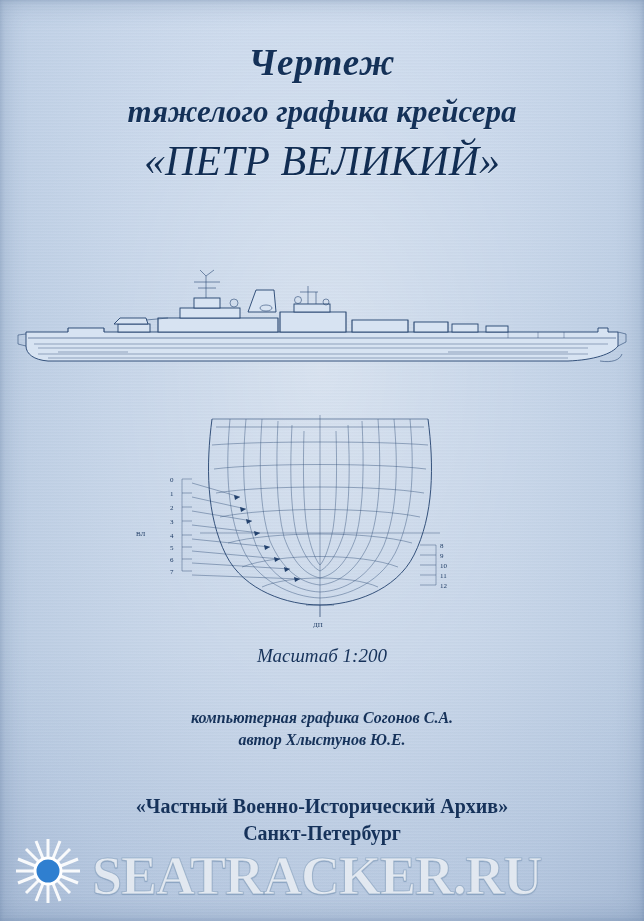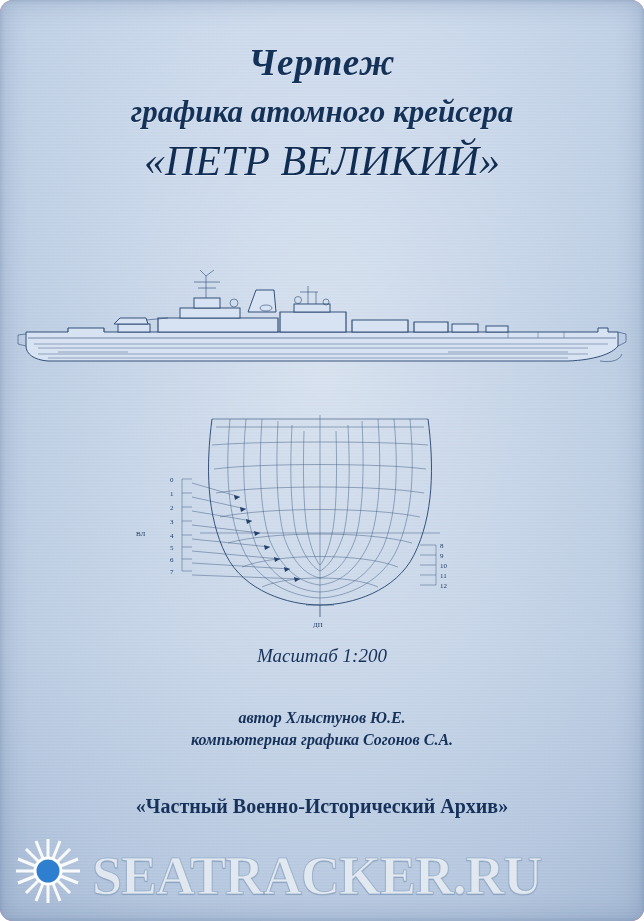--- a/index.html
+++ b/index.html
@@ -8,21 +8,20 @@
     background: #ffffff;
   }
   #page {
     position: relative;
     width: 644px;
     height: 921px;
     overflow: hidden;
     background: #ec4899;
     font-family: "Liberation Serif", serif;
     color: #1b3050;
-    border-radius: 13px;
   }
   
   #paper {
     position: absolute;
     inset: 0;
     background:
       radial-gradient(ellipse at 50% 40%, rgba(255,255,255,0.38) 0%, rgba(255,255,255,0.10) 45%, rgba(120,150,185,0.10) 78%, rgba(95,125,165,0.22) 100%),
       linear-gradient(180deg, #c9d8ec 0%, #bfd0e6 35%, #c2d2e7 70%, #b9cae2 100%);
   }
   #paper::after {
@@ -175,21 +174,21 @@
   .num { font-family: "Liberation Serif", serif; font-size: 7px; fill: #1d3a63; }
 </style>
 </head>
 <body>
 
 <div id="page">
   <div id="paper"></div>
 
   <div class="title-block">
     <div class="title-line1">Чертеж</div>
-    <div class="title-line2">графика атомного крейсера</div>
+    <div class="title-line2">тяжелого графика крейсера</div>
     <div class="title-line3">«ПЕТР ВЕЛИКИЙ»</div>
   </div>
 
   <div class="profile-wrap">
     <svg width="628" height="130" viewBox="0 0 628 130">
 
       <path class="fillw" d="M18,66 L18,78 C18,86 26,92 40,93 L560,93 C586,92 604,86 610,78 L610,64 L600,64 L600,60 L590,60 L590,64 L96,64 L96,60 L60,60 L60,64 L18,64 Z"></path>
 
       <path class="ln-thin" d="M20,70 L608,70"></path>
       <path class="ln-hair" d="M26,76 L600,76"></path>
@@ -346,26 +345,27 @@
       <text class="num" x="320" y="183">12</text>
 
       <text class="num" x="16" y="131">ВЛ</text>
       <text class="num" x="193" y="222">ДП</text>
     </svg>
   </div>
 
   <div class="scale-text">Масштаб 1:200</div>
 
   <div class="credits">
+    <div>компьютерная графика Согонов С.А.</div>
     <div>автор Хлыстунов Ю.Е.</div>
-    <div>компьютерная графика Согонов С.А.</div>
   </div>
 
   <div class="imprint">
     <div>«Частный Военно-Исторический Архив»</div>
+    <div>Санкт-Петербург</div>
   </div>
 
   <div class="watermark">
     <svg class="wm-sun" viewBox="0 0 84 76">
       <g stroke="#ffffff" stroke-width="3" fill="none" opacity="0.92">
         <g>
           <path d="M42,38 L42,6"></path>
           <path d="M42,38 L42,70"></path>
           <path d="M42,38 L10,38"></path>
           <path d="M42,38 L74,38"></path>

